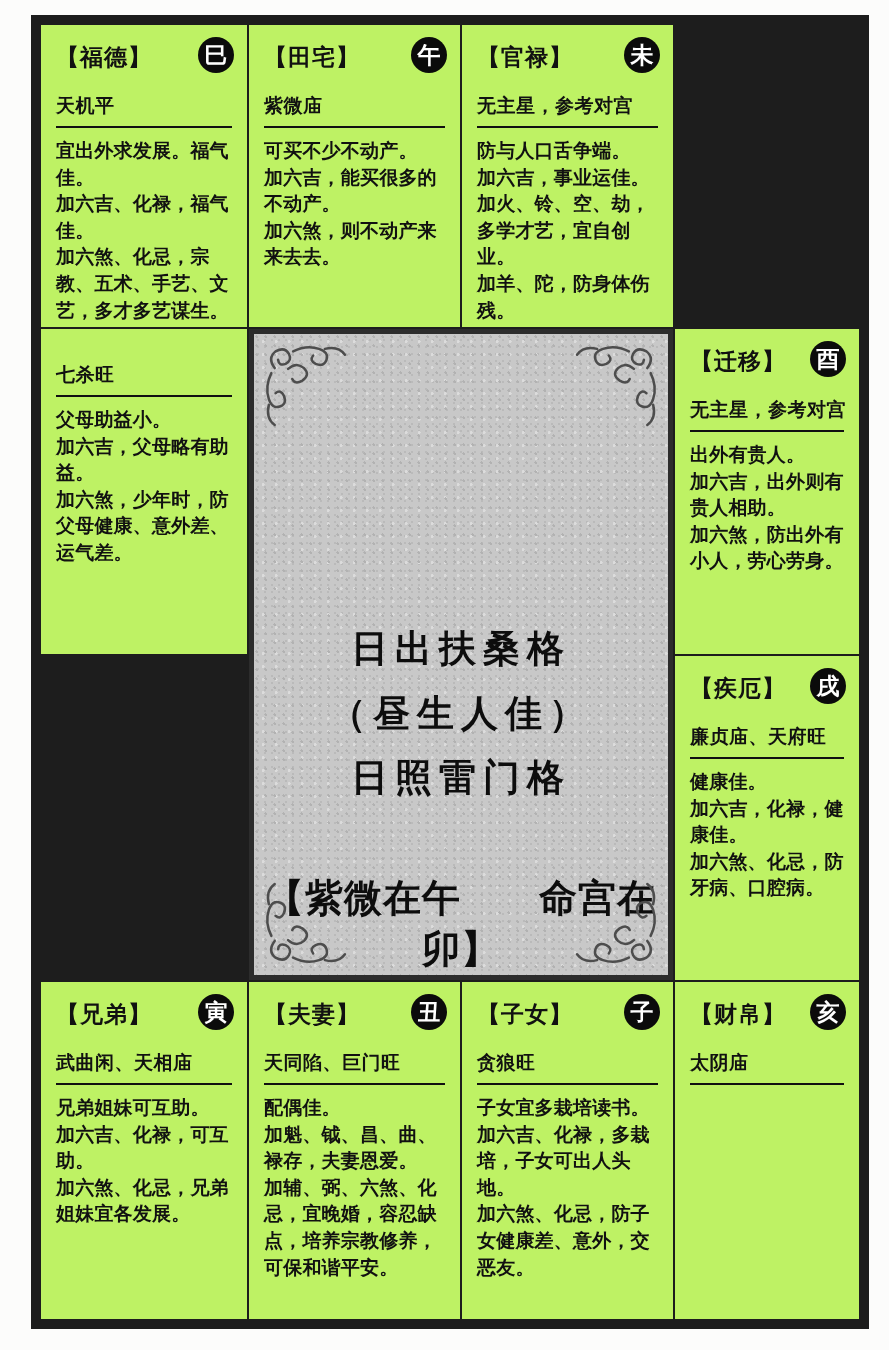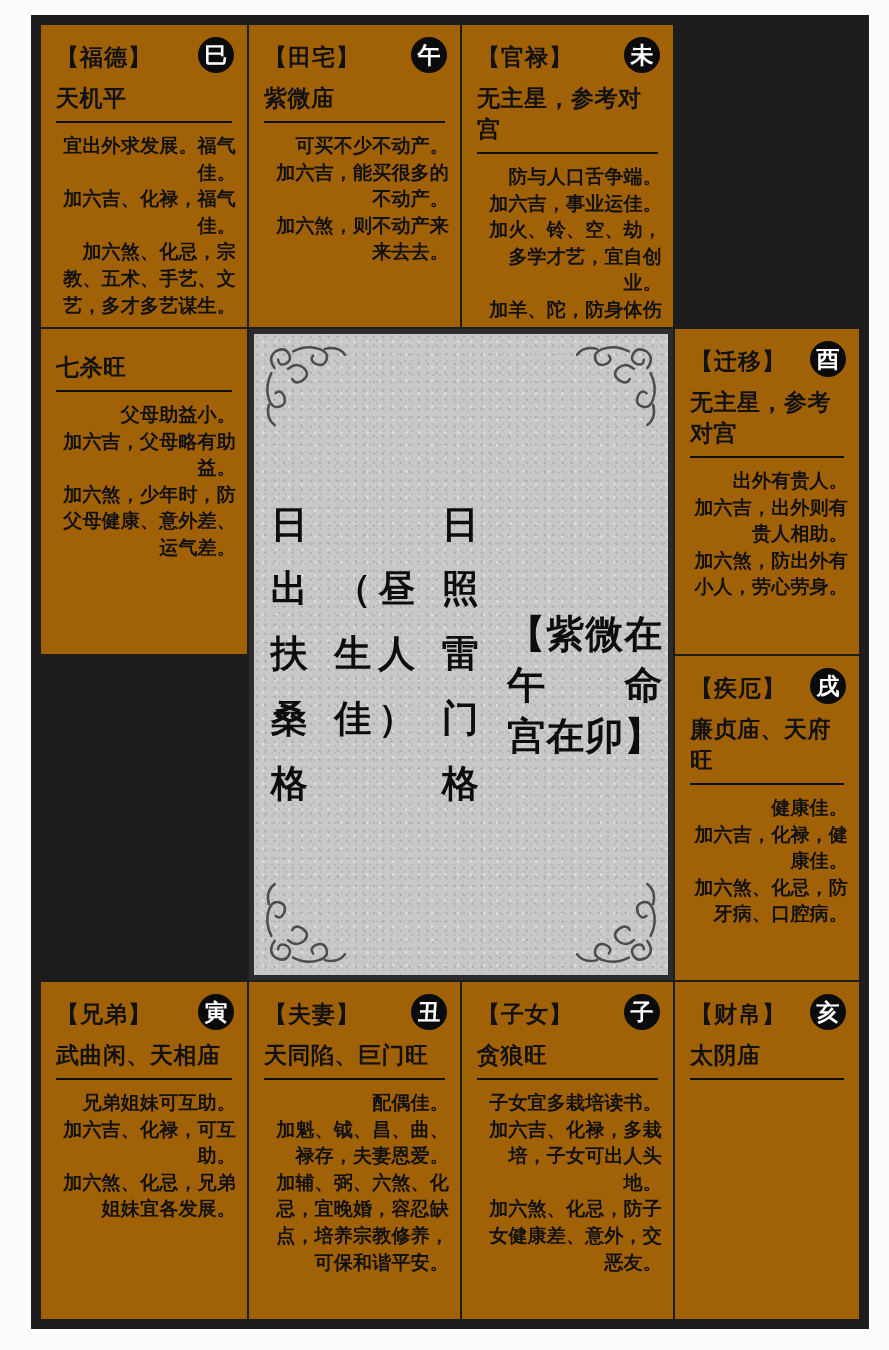--- a/index.html
+++ b/index.html
@@ -12,48 +12,47 @@
   
   .board{
     position:absolute;left:31px;top:15px;width:838px;height:1314px;
     box-sizing:border-box;border:10px solid #1d1d1d;background:#1d1d1d;
     display:grid;
     grid-template-columns:206px 211px 211px 1fr;
     grid-template-rows:302px 325px 324px 1fr;
     gap:2px;
   }
   .cell{
-    background:#a16207;
+    background:#bef264;
     padding:13px 11px 12px 15px;
     box-sizing:border-box;
     overflow:hidden;
   }
   .cell-head{display:flex;justify-content:space-between;align-items:flex-start;}
   .palace-name{
     margin:4px 0 0;font-size:23px;font-weight:800;letter-spacing:1px;
     font-family:"Liberation Sans","DejaVu Sans",sans-serif;
   }
   .badge{
     flex:0 0 auto;width:36px;height:36px;border-radius:50%;
     background:#0b0b0b;color:#ffffff;
     display:flex;align-items:center;justify-content:center;
     font-size:23px;font-weight:800;margin:-1px 2px 0 0;
   }
   .stars{
-    margin-top:10px;font-size:23px;font-weight:700;letter-spacing:0.5px;
+    margin-top:20px;font-size:19px;font-weight:700;letter-spacing:0.5px;
   }
   .rule{
     border:none;border-top:2.5px solid #101010;margin:7px 4px 0 0;
   }
   .body-text{
     margin:10px 0 0;font-size:19px;line-height:1.4;letter-spacing:0.2px;
     font-weight:600;
     font-family:"Liberation Serif","DejaVu Serif",serif;
     white-space:pre-line;
-    text-align:right;
   }
   
   .a-fude{grid-column:1;grid-row:1}
   .a-tianzhai{grid-column:2;grid-row:1}
   .a-guanlu{grid-column:3;grid-row:1}
   .a-puyi{grid-column:4;grid-row:1}
   .a-fumu{grid-column:1;grid-row:2}
   .a-qianyi{grid-column:4;grid-row:2}
   .a-minggong{grid-column:1;grid-row:3}
   .a-jie{grid-column:4;grid-row:3}
@@ -65,21 +64,21 @@
   .center-panel{
     grid-column:2 / span 2;grid-row:2 / span 2;
     position:relative;box-sizing:border-box;
     border:5px solid #2c2c2c;
     background-color:#c8c8c8;
     background-image:
       radial-gradient(circle at 30% 30%, #b2b2b2 0 1.2px, transparent 1.4px),
       radial-gradient(circle at 70% 60%, #dcdcdc 0 1.4px, transparent 1.6px),
       radial-gradient(circle at 55% 85%, #bababa 0 1px, transparent 1.2px);
     background-size:9px 9px,13px 13px,7px 7px;
-    display:flex;flex-direction:row;align-items:center;justify-content:space-between;
+    display:flex;flex-direction:column;align-items:center;justify-content:flex-end;
     text-align:center;
   }
   .geju-line{
     font-family:"Liberation Serif","DejaVu Serif",serif;
     font-size:37px;font-weight:900;letter-spacing:7px;
     line-height:1.75;color:#0d0d0d;
   }
   .center-caption{
     margin-top:62px;
     font-family:"Liberation Serif","DejaVu Serif",serif;

